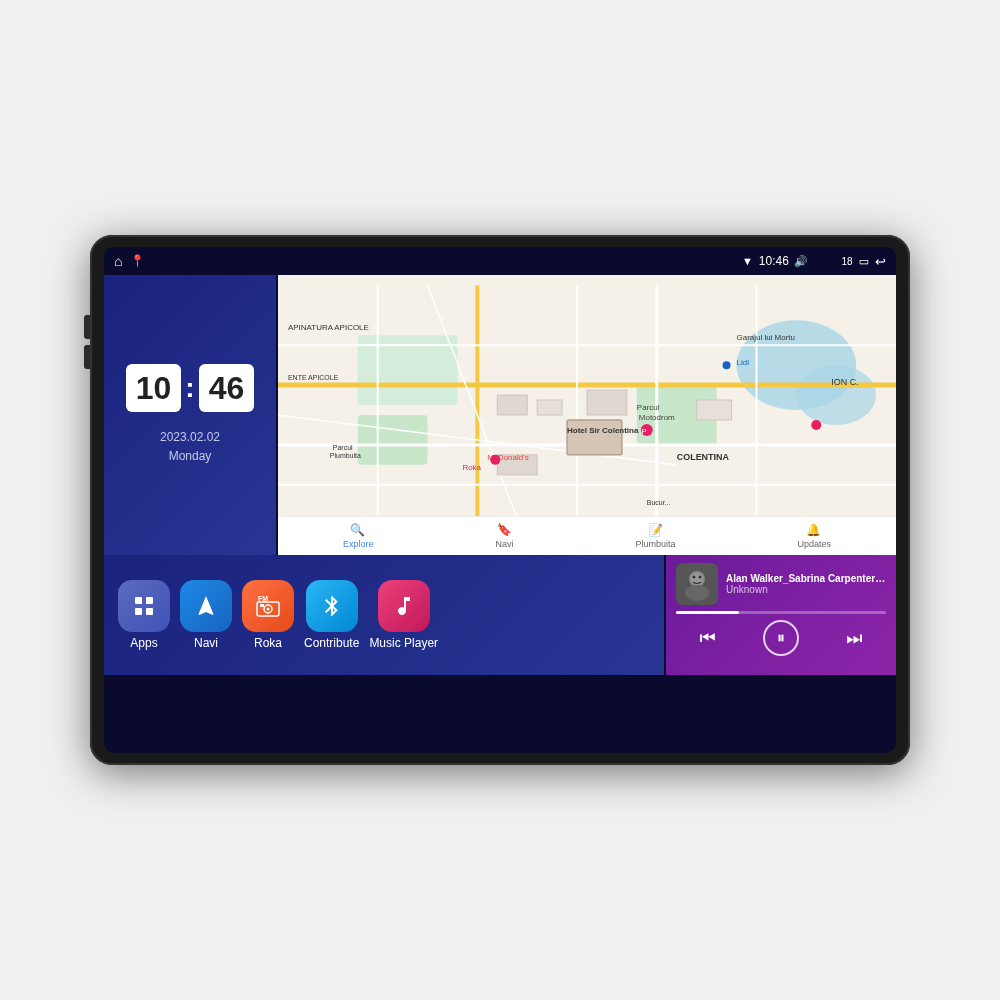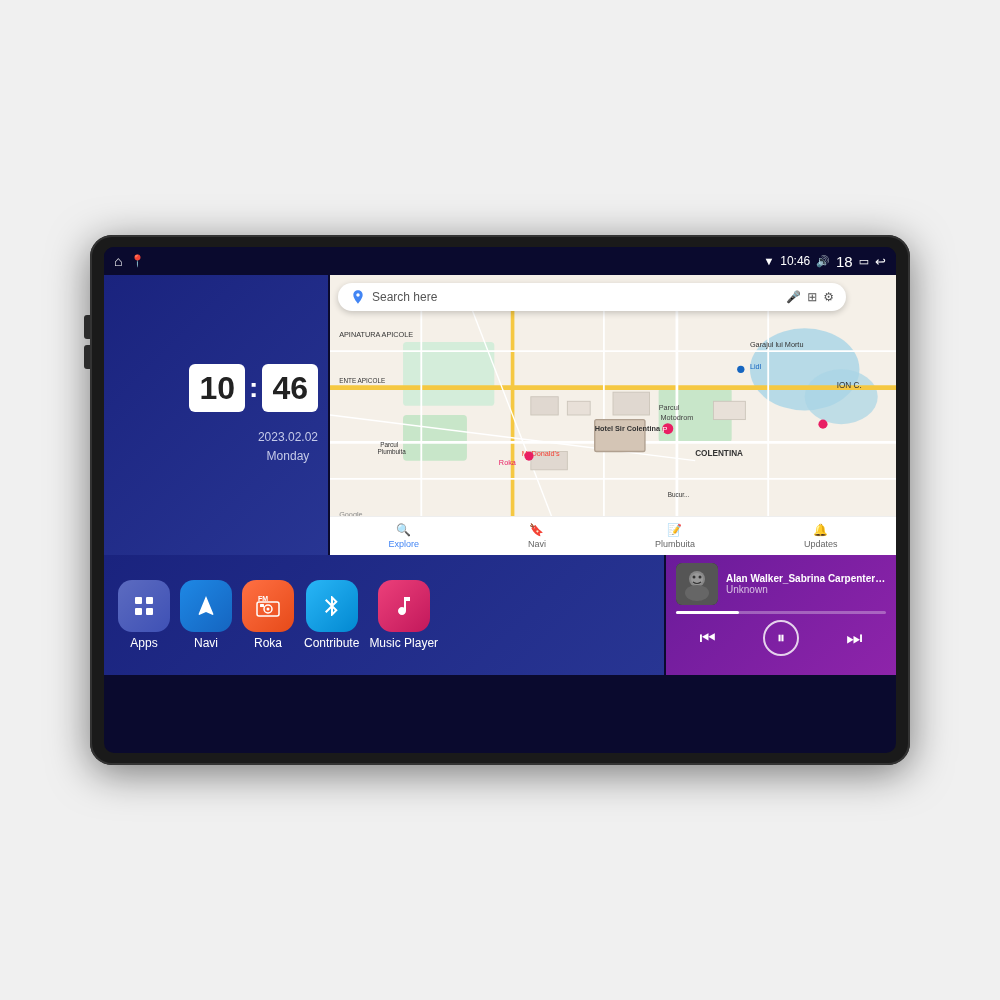--- a/index.html
+++ b/index.html
@@ -96,28 +96,28 @@
 
     
     .top-section {
       display: flex;
       height: 280px;
       gap: 2px;
     }
 
     
     .clock-widget {
-      width: 224px;
+      width: 172px;
       background: linear-gradient(135deg, #1a237e, #283593);
       display: flex;
       flex-direction: column;
-      align-items: flex-end;
+      align-items: center;
       justify-content: center;
       flex-shrink: 0;
-      padding: 10px;
+      padding: 18px;
     }
 
     .clock-display {
       display: flex;
       align-items: center;
       gap: 4px;
       margin-bottom: 16px;
     }
 
     .clock-block {
@@ -378,21 +378,21 @@
 
     <div class="status-bar">
       <div class="status-left">
         <span class="status-icon">⌂</span>
         <span class="status-icon" style="font-size:12px;">📍</span>
       </div>
       <div class="status-right">
         <span style="font-size:11px;">▼</span>
         <span class="status-time">10:46</span>
         <span>🔊</span>
-        <span style="font-size:15px;color:white;">18</span>
+        <span style="font-size:10px;color:white;margin-left:27px;">18</span>
         <span style="font-size:11px;">▭</span>
         <span style="font-size:13px;">↩</span>
       </div>
     </div>
 
     <div class="main-content">
 
       <div class="top-section">
 
         <div class="clock-widget">
@@ -463,31 +463,20 @@
 
               <circle cx="218" cy="175" r="5" fill="#e91e63"></circle>
               <circle cx="370" cy="145" r="6" fill="#e91e63"></circle>
               <circle cx="450" cy="80" r="4" fill="#1565c0"></circle>
               <circle cx="540" cy="140" r="5" fill="#e91e63"></circle>
               <text x="367" y="149" font-size="8" fill="white" text-anchor="middle">P</text>
 
               <text x="10" y="242" font-size="8" fill="#888">Google</text>
             </svg>
 
-            <div class="map-search-bar">
-              <svg class="map-search-icon" viewBox="0 0 24 24">
-                <path d="M12 2C8.13 2 5 5.13 5 9c0 5.25 7 13 7 13s7-7.75 7-13c0-3.87-3.13-7-7-7zm0 9.5c-1.38 0-2.5-1.12-2.5-2.5s1.12-2.5 2.5-2.5 2.5 1.12 2.5 2.5-1.12 2.5-2.5 2.5z" fill="#4285f4"></path>
-              </svg>
-              <span class="map-search-text">Search here</span>
-              <div class="map-search-right">
-                <span style="font-size:12px;color:#555;">🎤</span>
-                <span style="font-size:12px;color:#555;">⊞</span>
-                <span style="font-size:12px;color:#555;">⚙</span>
-              </div>
-            </div>
 
             <div class="map-bottom-bar">
               <div class="map-bottom-item active">
                 <span class="map-bottom-icon">🔍</span>
                 <span>Explore</span>
               </div>
               <div class="map-bottom-item">
                 <span class="map-bottom-icon">🔖</span>
                 <span>Navi</span>
               </div>

